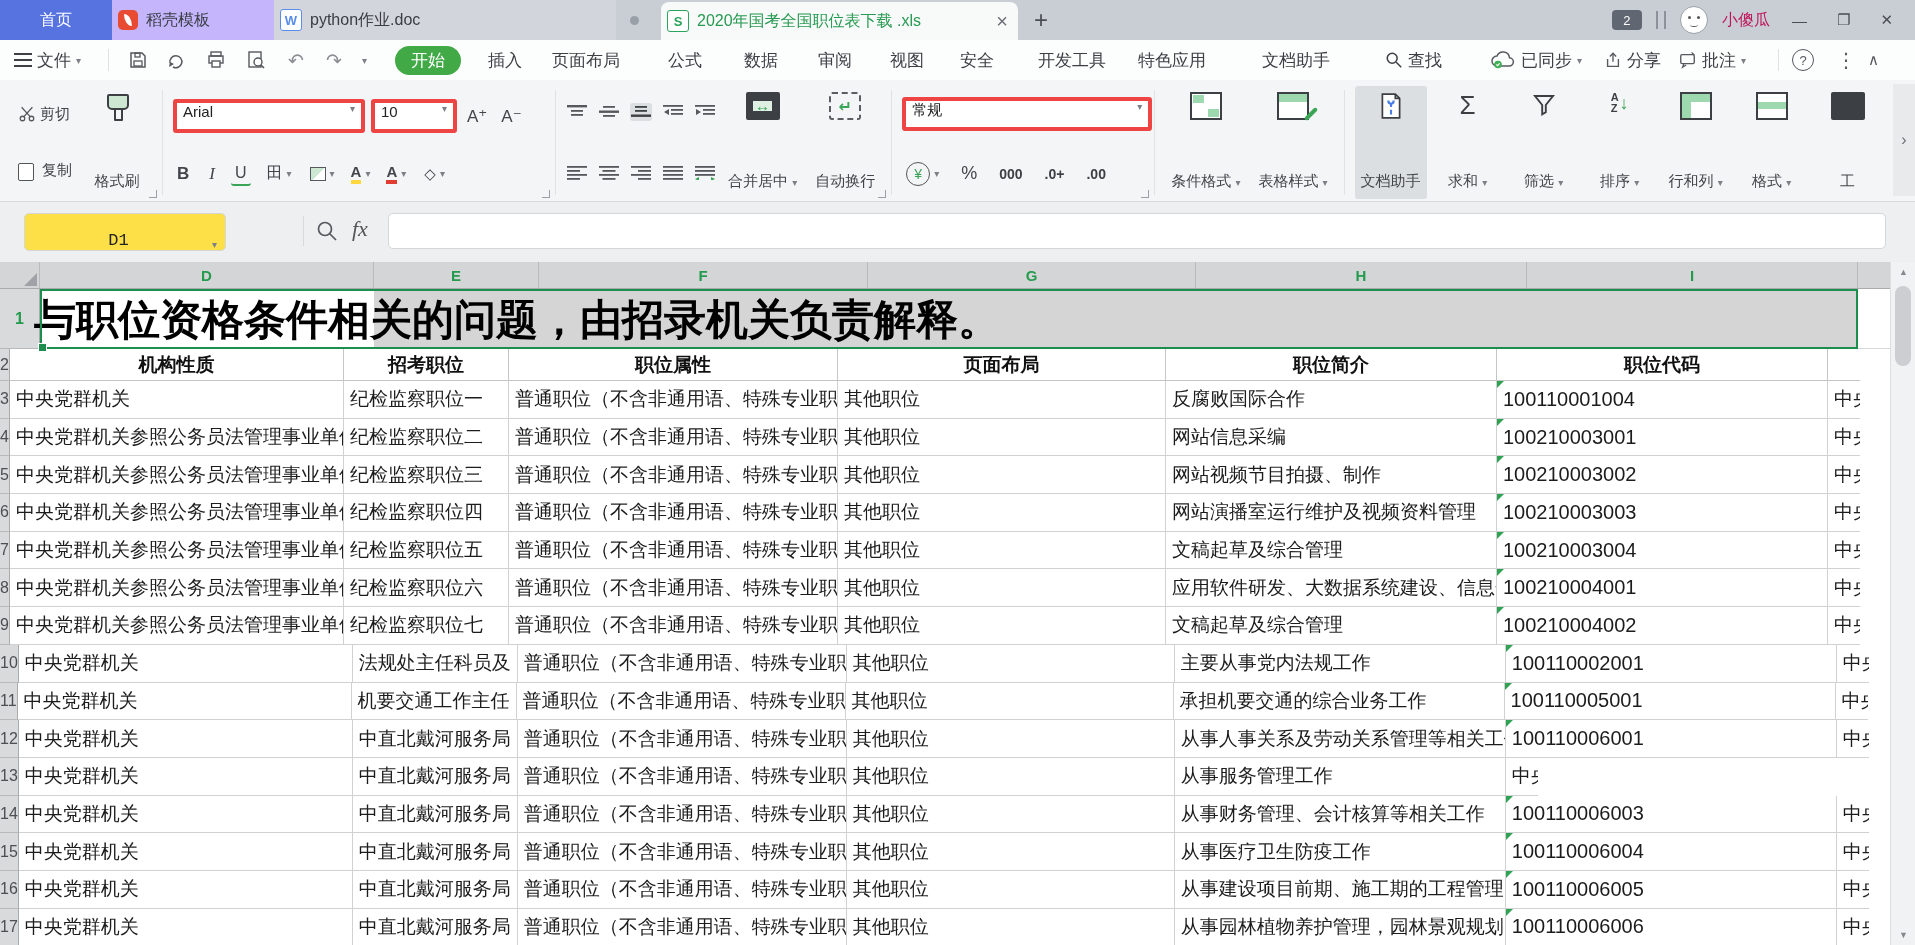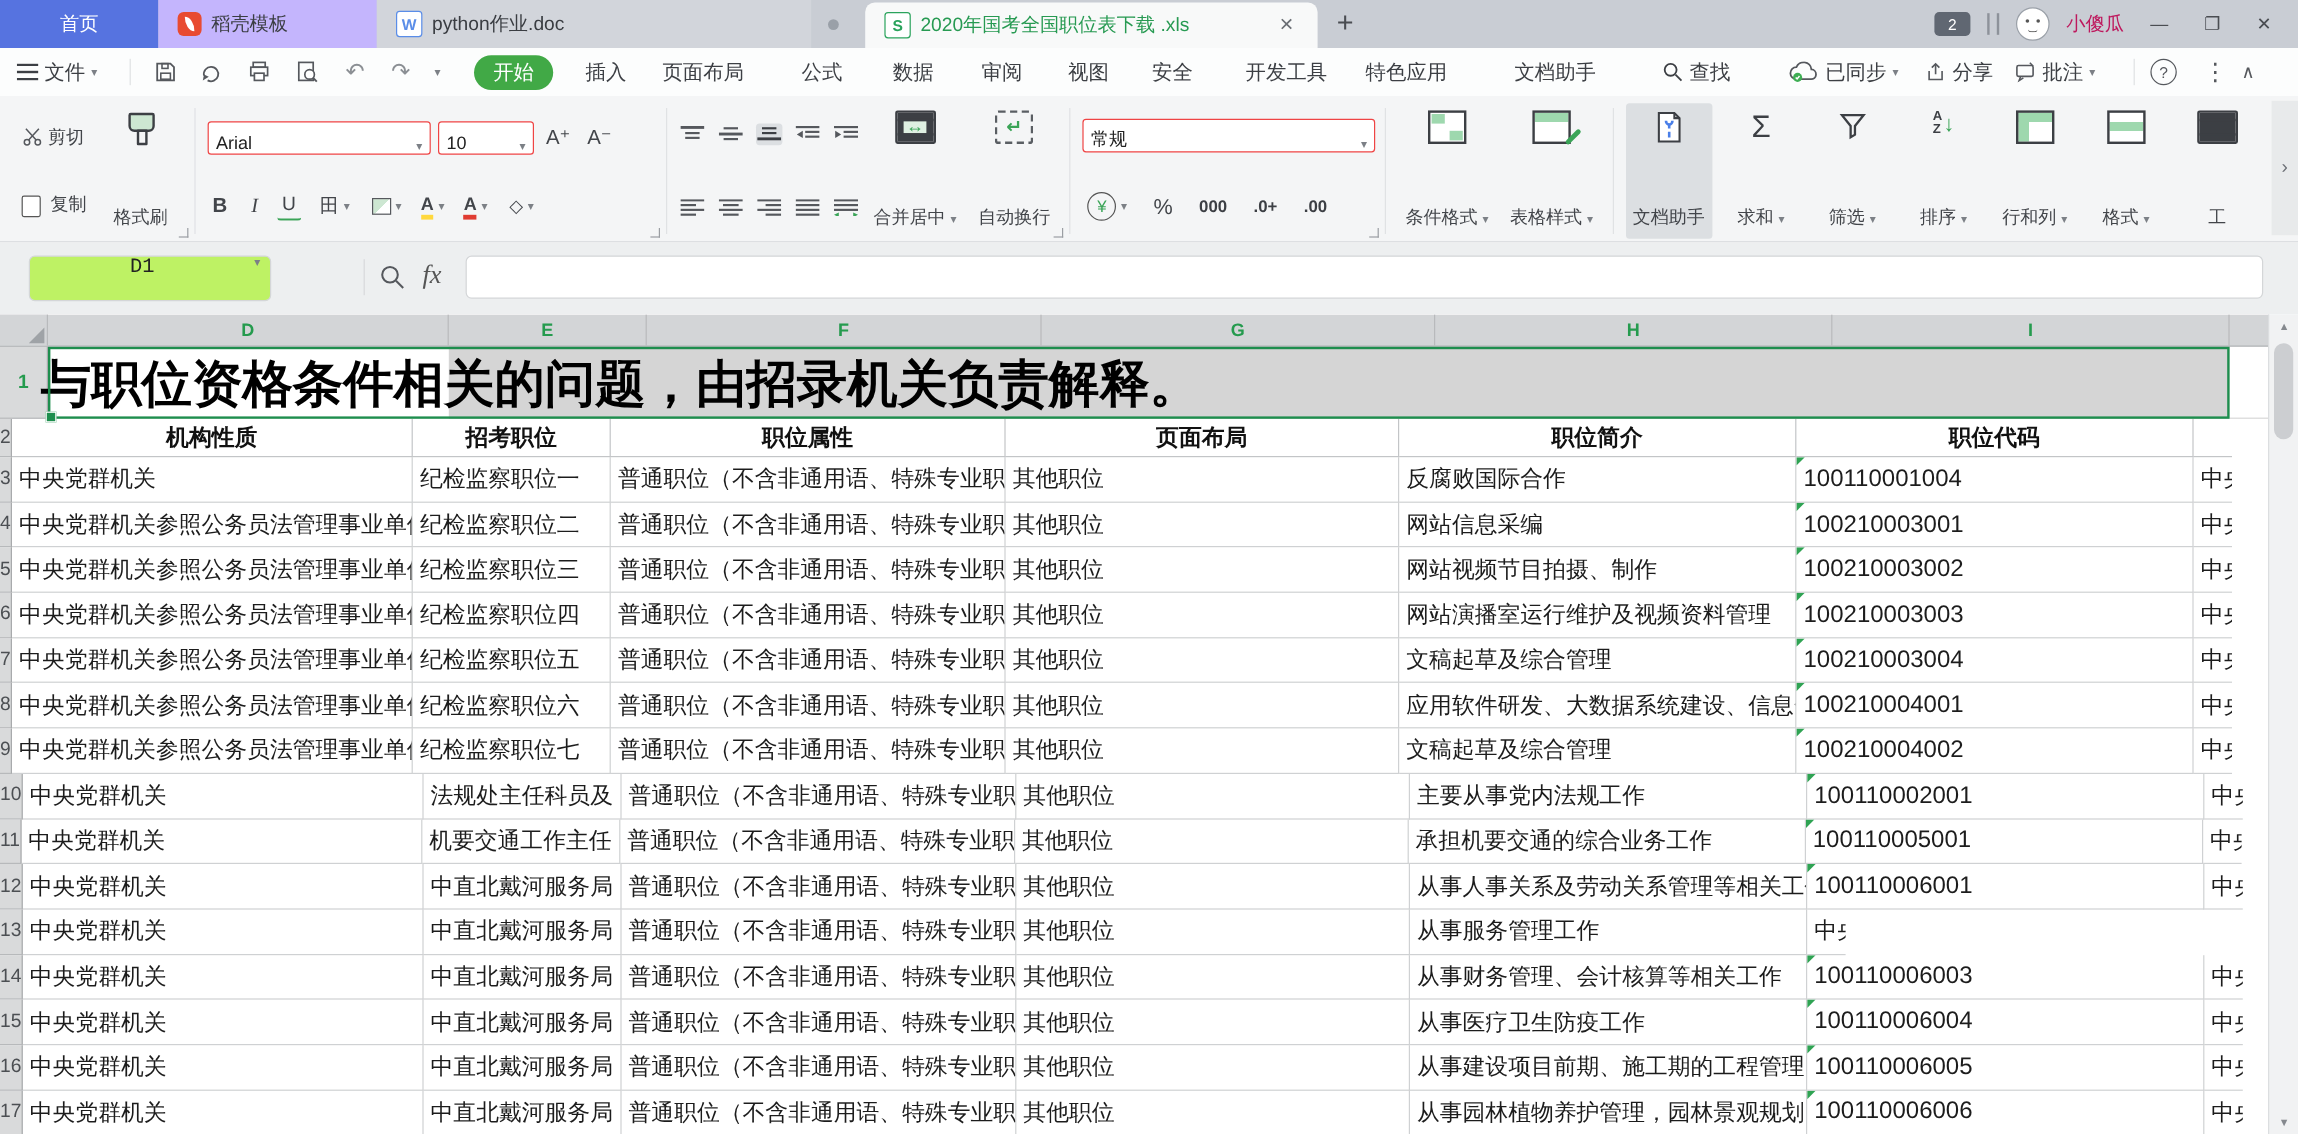--- a/index.html
+++ b/index.html
@@ -1,20 +1,20 @@
 <!DOCTYPE html>
 <html><head>
 <meta charset="utf-8">
 <style>
   html,body{margin:0;padding:0}
   body{width:1915px;height:945px;position:relative;overflow:hidden;background:#fff;
        font-family:"Liberation Sans","DejaVu Sans",sans-serif;color:#333;-webkit-font-smoothing:antialiased}
   
   .tabbar{position:absolute;left:0;top:0;width:1915px;height:40px;background:#c9cdd4;display:flex;align-items:stretch}
-  .tab{display:flex;align-items:center;gap:8px;padding:0 16px;font-size:16px;color:#3a3d42;cursor:pointer}
+  .tab{display:flex;align-items:center;gap:8px;padding:0 6px;font-size:16px;color:#3a3d42;cursor:pointer}
   .tab-home{width:100px;justify-content:center;background:#5673e0;color:#fff}
   .tab-docer{width:150px;justify-content:flex-start;background:#c4b5fd}
   .tab-doc{width:330px;background:#d2d5db}
   .docer-ico{width:20px;height:20px;border-radius:5px;background:#e84b31;position:relative;flex:0 0 auto}
   .docer-ico::after{content:"";position:absolute;left:6px;top:4px;width:8px;height:12px;background:#fff;border-radius:0 100% 0 100%}
   .wicon,.sicon{width:20px;height:20px;border-radius:3px;font-weight:700;font-size:13px;display:flex;align-items:center;justify-content:center;background:#fff;flex:0 0 auto}
   .wicon{border:1.5px solid #5a8de8;color:#5a8de8}
   .sicon{border:1.5px solid #2aa35c;color:#2aa35c}
   .tab-dot{width:9px;height:9px;border-radius:50%;background:#9aa0a8;align-self:center;margin:0 22px 0 14px}
   .tab-active{width:345px;background:#f8f9f9;border-radius:8px 8px 0 0;color:#279a52;margin-top:2px}
@@ -47,21 +47,21 @@
   .rrow{display:flex;align-items:center;gap:6px}
   .sbtn{display:flex;align-items:center;gap:4px;font-size:15px;color:#42454a;cursor:pointer;padding:2px 4px;border-radius:3px}
   .clip-ico{width:30px;height:36px;border:2px solid #3c3f44;border-radius:4px;position:relative;background:#fff}
   .clip-ico::before{content:"";position:absolute;left:6px;top:-5px;width:12px;height:6px;border:2px solid #3c3f44;border-radius:2px;background:#f4f5f6}
   .clip-ico::after{content:"";position:absolute;right:-6px;bottom:-4px;width:18px;height:22px;background:#cde7d2;border:2px solid #3c3f44;border-radius:2px}
   .brush-ico{width:26px;height:26px;position:relative}
   .brush-ico::before{content:"";position:absolute;left:3px;top:2px;width:18px;height:12px;border:2px solid #3c3f44;border-radius:2px 2px 5px 5px;background:#cde7d2}
   .brush-ico::after{content:"";position:absolute;left:10px;top:16px;width:5px;height:9px;border:2px solid #3c3f44;border-radius:1px}
   .copy-ico{width:14px;height:16px;border:1.6px solid #555;border-radius:2px;position:relative;background:#fff;margin:2px 4px 0 0}
   .copy-ico::before{content:"";position:absolute;left:3px;top:-5px;width:14px;height:16px;border:1.6px solid #555;border-radius:2px;z-index:-1;background:#f4f5f6}
-  .fsel{background:#fff;border:1px solid #ef4444;border-radius:3px;height:26px;display:flex;align-items:flex-end;justify-content:space-between;padding:0 6px;font-size:15px;color:#222}
+  .fsel{background:#fff;border:4px solid #ef4444;border-radius:3px;height:26px;display:flex;align-items:flex-start;justify-content:space-between;padding:0 6px;font-size:15px;color:#222}
   .fmt-b{font-weight:700;font-size:17px}
   .fmt-i{font-style:italic;font-family:"Liberation Serif",serif;font-size:17px}
   .fmt-u{text-decoration:none;border-bottom:2px solid #3aa457;font-size:16px}
   .colorbar{position:relative;font-size:15px;font-weight:700;padding:0 2px}
   .aln{width:22px;height:18px;display:flex;align-items:center;justify-content:center;border-radius:3px}
   .aln svg{display:block}
   .tbl-ico{width:30px;height:24px;border:2px solid #3c3f44;border-radius:2px;position:relative;background:#fff;display:flex;align-items:center;justify-content:center;
     background-image:linear-gradient(to bottom,#3c3f44 0,#3c3f44 0);}
   .tbl-ico.rows::before{content:"";position:absolute;left:0;right:0;top:5px;height:1.6px;background:#3c3f44}
   .tbl-ico.rows::after{content:"";position:absolute;left:0;right:0;bottom:5px;height:1.6px;background:#3c3f44}
@@ -77,21 +77,21 @@
   .sort-ico{display:flex;align-items:center;gap:1px}
   .sort-ico .az{display:flex;flex-direction:column;font-size:11px;font-weight:700;color:#3c3f44;line-height:11px}
   .sort-ico .ar{color:#3aa457;font-size:18px}
   .sigma{font-size:26px;color:#3c3f44;line-height:26px}
   .yuan-ico{width:22px;height:22px;border-radius:50%;border:1.6px solid #555;color:#3aa457;font-size:14px;display:flex;align-items:center;justify-content:center}
   .numtxt{font-size:14px;color:#3c3f44;font-weight:600}
   .corner{position:absolute;right:3px;bottom:3px;width:7px;height:7px;border-right:1.5px solid #9b9ea3;border-bottom:1.5px solid #9b9ea3}
   .rib-expand{position:absolute;right:0;top:4px;width:22px;height:112px;background:#e8eaeb;display:flex;align-items:center;justify-content:center;color:#6b6f75;font-size:16px;cursor:pointer}
   
   .fbar{position:absolute;left:0;top:202px;width:1915px;height:60px;background:#edeff0}
-  .namebox{position:absolute;left:24px;top:11px;width:200px;height:36px;background:#bef264;border:1px solid #d4d6d8;border-radius:5px;display:flex;align-items:flex-start;font-size:17px;color:#222}
+  .namebox{position:absolute;left:24px;top:11px;width:200px;height:36px;background:#fde047;border:1px solid #d4d6d8;border-radius:5px;display:flex;align-items:flex-end;font-size:17px;color:#222}
   .namebox .nb-txt{flex:1;text-align:center;font-family:"Liberation Mono","DejaVu Sans Mono",monospace}
   .namebox .caret{font-size:10px;color:#7c8086;padding-right:8px}
   .fbar .vline{position:absolute;left:303px;top:14px;width:1px;height:30px;background:#d7d9db}
   .lensbtn{position:absolute;left:316px;top:18px}
   .fxlbl{position:absolute;left:352px;top:14px;font-family:"Liberation Serif",serif;font-style:italic;font-size:22px;color:#555}
   .finput{position:absolute;left:388px;top:11px;width:1498px;height:36px;background:#fff;border:1px solid #d4d6d8;border-radius:5px;font-size:16px;padding:0 8px;box-sizing:border-box;color:#222;outline:none}
   
   .sheet{position:absolute;left:0;top:262px;width:1890px;height:683px;background:#fff;overflow:hidden}
   .colhdr{display:flex;height:26px;background:#d3d5d7;border-bottom:1px solid #a9abad}
   .ch{box-sizing:border-box;border-right:1px solid #b8babc;display:flex;align-items:center;justify-content:center;font-size:15px;color:#259b4e;font-weight:700}

